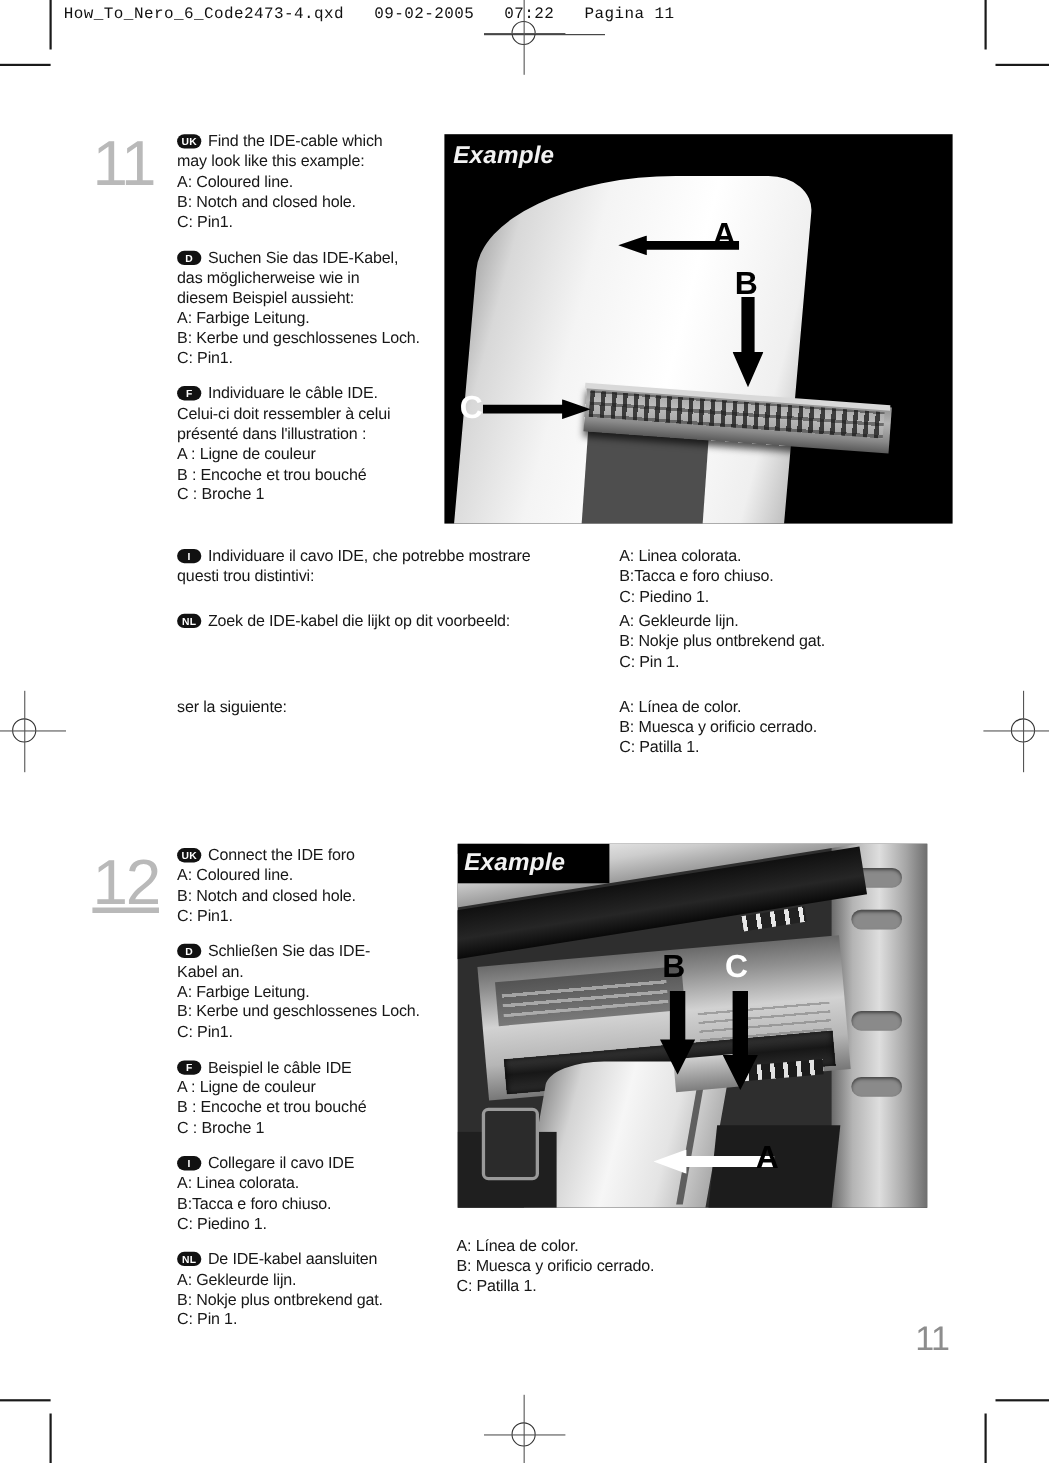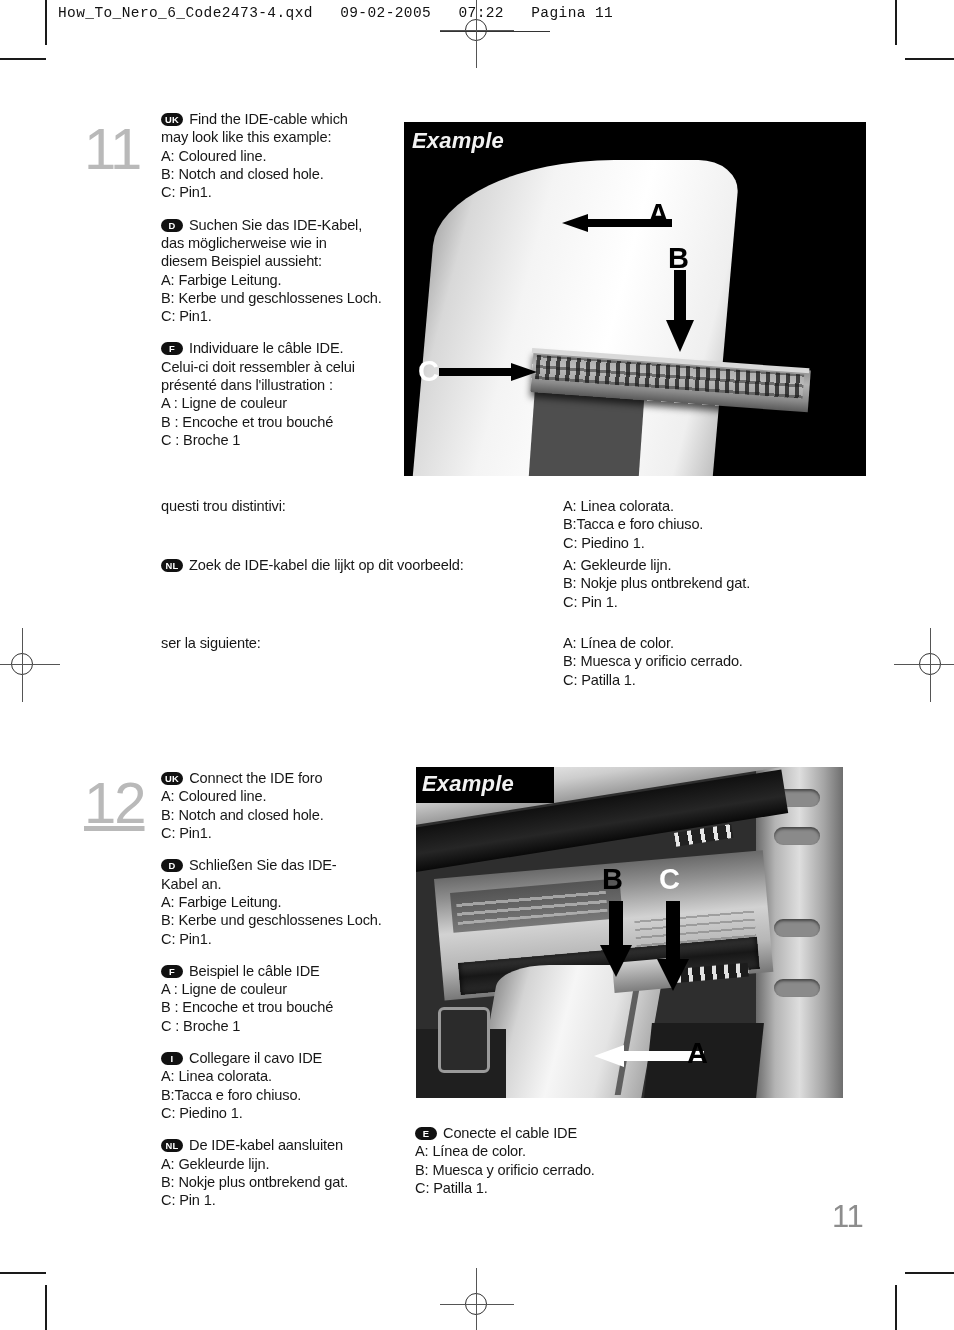--- a/index.html
+++ b/index.html
@@ -182,21 +182,21 @@
 <div class="reg-mark" style="left:454px; top:1282px;">
   <div class="circ"></div>
     <div class="vl"></div>
     <div class="hl"></div>
 </div>
 
 <div class="slug">How_To_Nero_6_Code2473-4.qxd   09-02-2005   07:22   Pagina 11</div>
 
 <div class="step-num" style="left:84px; top:120px;">11</div>
 
-<div class="txtblock" style="left:161px; top:110px; width:240px;">
+<div class="txtblock" style="left:161px; top:120px; width:240px;">
   <div class="para">
     <p><span class="flag">UK</span><span>Find the IDE-cable which</span></p>
     <p>may look like this example:</p>
     <p>A: Coloured line.</p>
     <p>B: Notch and closed hole.</p>
     <p>C: Pin1.</p>
   </div>
   <div class="para">
     <p><span class="flag">D</span><span>Suchen Sie das IDE-Kabel,</span></p>
     <p>das möglicherweise wie in</p>
@@ -251,20 +251,21 @@
 
   <div class="arrow" style="left:35px; top:241px; width:98px; height:18px;">
     <svg width="98" height="18" viewBox="0 0 98 18">
       <polygon points="98,9 72,0 72,5 0,5 0,13 72,13 72,18" fill="#000"></polygon>
     </svg>
   </div>
   <div class="letter wht" style="left:14px; top:235px;">C</div>
 </div>
 
 <div class="txtblock" style="left:161px; top:497px; width:390px;">
+  <p><span class="flag">I</span><span>Individuare il cavo IDE, che potrebbe mostrare</span></p>
   <p>questi trou distintivi:</p>
 </div>
 <div class="txtblock" style="left:563px; top:497px; width:300px;">
   <p>A: Linea colorata.</p>
   <p>B:Tacca e foro chiuso.</p>
   <p>C: Piedino 1.</p>
 </div>
 
 <div class="txtblock" style="left:161px; top:556px; width:390px;">
   <p><span class="flag">NL</span><span>Zoek de IDE-kabel die lijkt op dit voorbeeld:</span></p>
@@ -314,21 +315,20 @@
   </div>
   <div class="para">
     <p><span class="flag">NL</span><span>De IDE-kabel aansluiten</span></p>
     <p>A: Gekleurde lijn.</p>
     <p>B: Nokje plus ontbrekend gat.</p>
     <p>C: Pin 1.</p>
   </div>
 </div>
 
 <div class="txtblock" style="left:415px; top:1124px; width:300px;">
-  <p><span class="flag">E</span><span>Conecte el cable IDE</span></p>
   <p>A: Línea de color.</p>
   <p>B: Muesca y orificio cerrado.</p>
   <p>C: Patilla 1.</p>
 </div>
 
 <div class="photo" style="left:416px; top:767px; width:427px; height:331px; background:#2e2e2e;">
 
   <div class="p2-part" style="left:340px; top:0; width:87px; height:331px;
               background: linear-gradient(90deg,#6b6b6b 0%,#b4b4b4 22%,#dedede 50%,#a5a5a5 78%,#6e6e6e 100%);"></div>
   <div class="p2-part" style="left:358px; top:22px; width:46px; height:18px; border-radius:9px;

